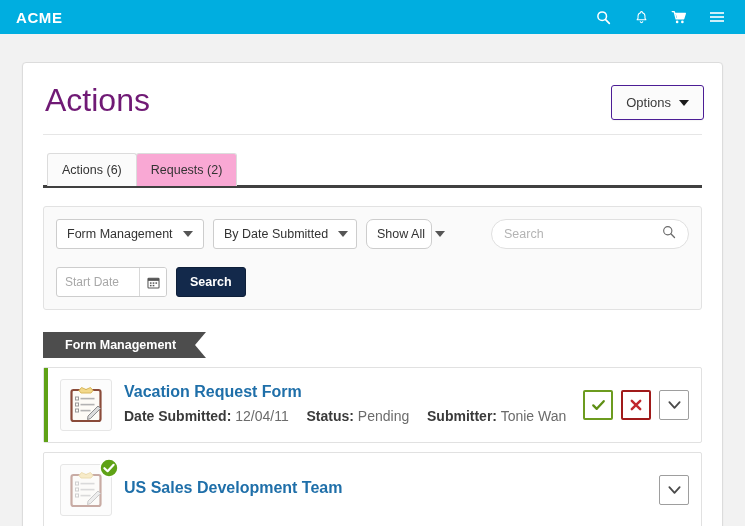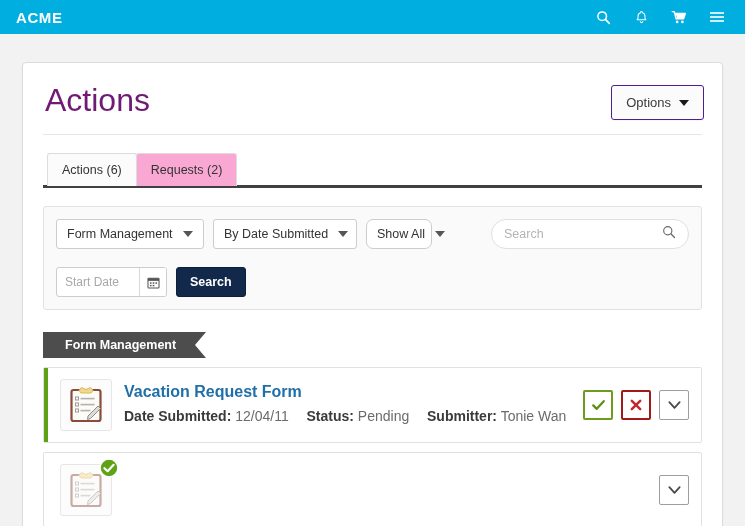--- a/index.html
+++ b/index.html
@@ -466,20 +466,21 @@
             <path d="M19 30 L29 20 L31.5 22.5 L21.5 32.5 L18.5 33.5 Z" fill="#dcdcdc" stroke="#8d8d8d" stroke-width="1"></path>
           </svg>
           <span class="badge-check">
             <svg width="20" height="20" viewBox="0 0 20 20">
                 <circle cx="10" cy="10" r="9" fill="#5FA216" stroke="#ffffff" stroke-width="1.6"></circle>
                 <path d="M5.4 10.2 L8.6 13.2 L14.6 6.8" fill="none" stroke="#ffffff" stroke-width="2.2" stroke-linecap="round" stroke-linejoin="round"></path>
               </svg>
           </span>
         </div>
         <div class="item-body">
+          <div class="item-title">US Sales Development Team</div>
         </div>
         <div class="actions">
           <div class="act-btn act-expand">
             <svg width="15" height="12" viewBox="0 0 16 12">
                 <path d="M2.5 3 L8 9 L13.5 3" fill="none" stroke="#4a4a4a" stroke-width="1.9" stroke-linecap="round" stroke-linejoin="round"></path>
               </svg>
           </div>
         </div>
       </div>
 

